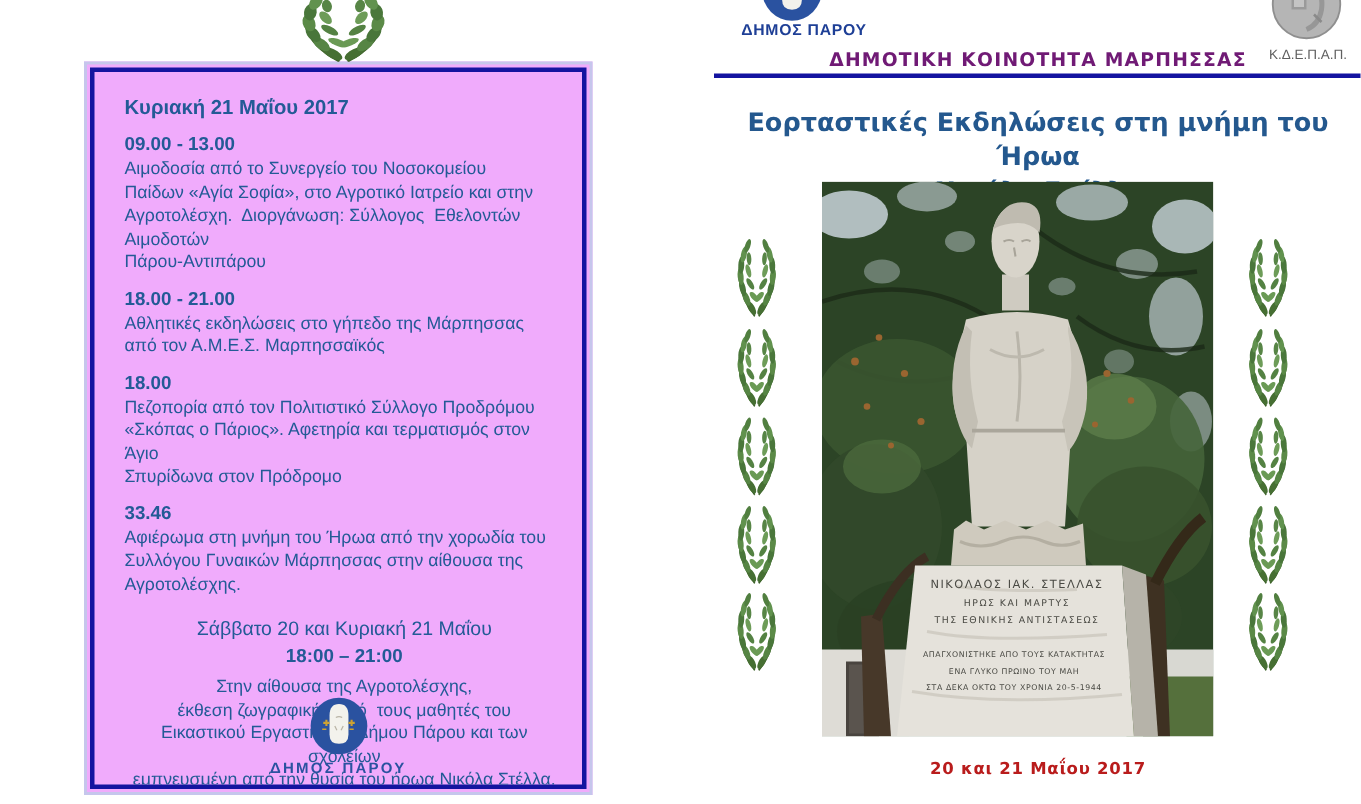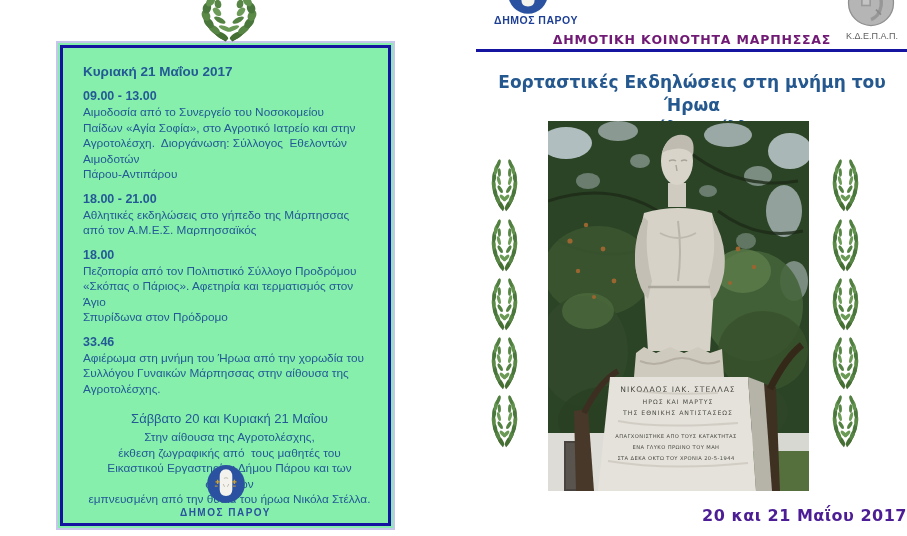--- a/index.html
+++ b/index.html
@@ -4,21 +4,21 @@
 <style>
   html,body{margin:0;padding:0;}
   body{
     width:907px;height:536px;position:relative;overflow:hidden;
     background:#ffffff;
     font-family:"DejaVu Sans", sans-serif;
   }
   
   .left-frame{
     position:absolute;left:56px;top:41px;width:339px;height:489px;
-    border:2px solid #c6c6ec;box-sizing:border-box;background:#86efac;
+    border:2px solid #c6c6ec;box-sizing:border-box;background:#f0abfc;
   }
   .left-frame-inner{
     position:absolute;inset:2px;border:3px solid #1414a0;
     box-sizing:border-box;overflow:hidden;
     padding:10px 12px 0 20px;
     color:#235a96;
     font-family:"Liberation Sans", sans-serif;
   }
   .day-header{font-weight:bold;font-size:13.5px;margin:6px 0 10px;}
   .event-time{font-weight:bold;font-size:12.5px;margin:9px 0 2px;}
@@ -44,22 +44,22 @@
     font-family:"Liberation Sans", sans-serif;}
   .coin-logo{position:absolute;left:846px;top:-22px;width:50px;height:50px;}
   .coin-logo svg{width:100%;height:100%;}
   .coin-label{position:absolute;left:840px;top:31px;width:64px;text-align:center;
     font-size:9px;color:#5f5f5f;font-family:"Liberation Sans", sans-serif;}
   .community-header{position:absolute;left:477px;top:32px;width:430px;text-align:center;
     font-size:12.5px;font-weight:bold;letter-spacing:.8px;color:#701a75;}
   .header-rule{position:absolute;left:476px;top:49px;width:431px;height:3px;background:#1414a0;}
   .event-title{position:absolute;left:477px;top:71px;width:430px;text-align:center;
     font-size:17px;font-weight:bold;color:#24588e;line-height:23px;}
-  .date-footer{position:absolute;left:477px;top:506px;width:430px;text-align:right;
-    font-size:16px;font-weight:bold;color:#4c1d95;letter-spacing:.5px;}
+  .date-footer{position:absolute;left:477px;top:506px;width:430px;text-align:center;
+    font-size:11px;font-weight:bold;color:#b91c1c;letter-spacing:.5px;}
   
   .photo{position:absolute;left:548px;top:121px;width:261px;height:370px;overflow:hidden;}
   .photo svg{display:block;width:261px;height:370px;}
   .hidden-defs{position:absolute;width:0;height:0;overflow:hidden;}
 </style>
 </head>
 <body>
 
 <svg class="hidden-defs" aria-hidden="true">
   <defs>
@@ -125,20 +125,21 @@
 Σπυρίδωνα στον Πρόδρομο</div>
     </div>
     <div>
       <div class="event-time">33.46</div>
       <div class="event-desc">Αφιέρωμα στη μνήμη του Ήρωα από την χορωδία του
 Συλλόγου Γυναικών Μάρπησσας στην αίθουσα της
 Αγροτολέσχης.</div>
     </div>
 
     <div class="weekend-header">Σάββατο 20 και Κυριακή 21 Μαΐου</div>
+    <div class="weekend-time">18:00 – 21:00</div>
     <div class="weekend-desc">Στην αίθουσα της Αγροτολέσχης,
 έκθεση ζωγραφικής από  τους μαθητές του
 Εικαστικού Εργαστηρίου Δήμου Πάρου και των σχολείων
 εμπνευσμένη από την θυσία του ήρωα Νικόλα Στέλλα.</div>
 
     <div class="paros-logo-block">
       <svg viewBox="0 0 60 60">
           <use href="#paros-g"></use>
         </svg>
       <div class="paros-logo-label">ΔΗΜΟΣ ΠΑΡΟΥ</div>

